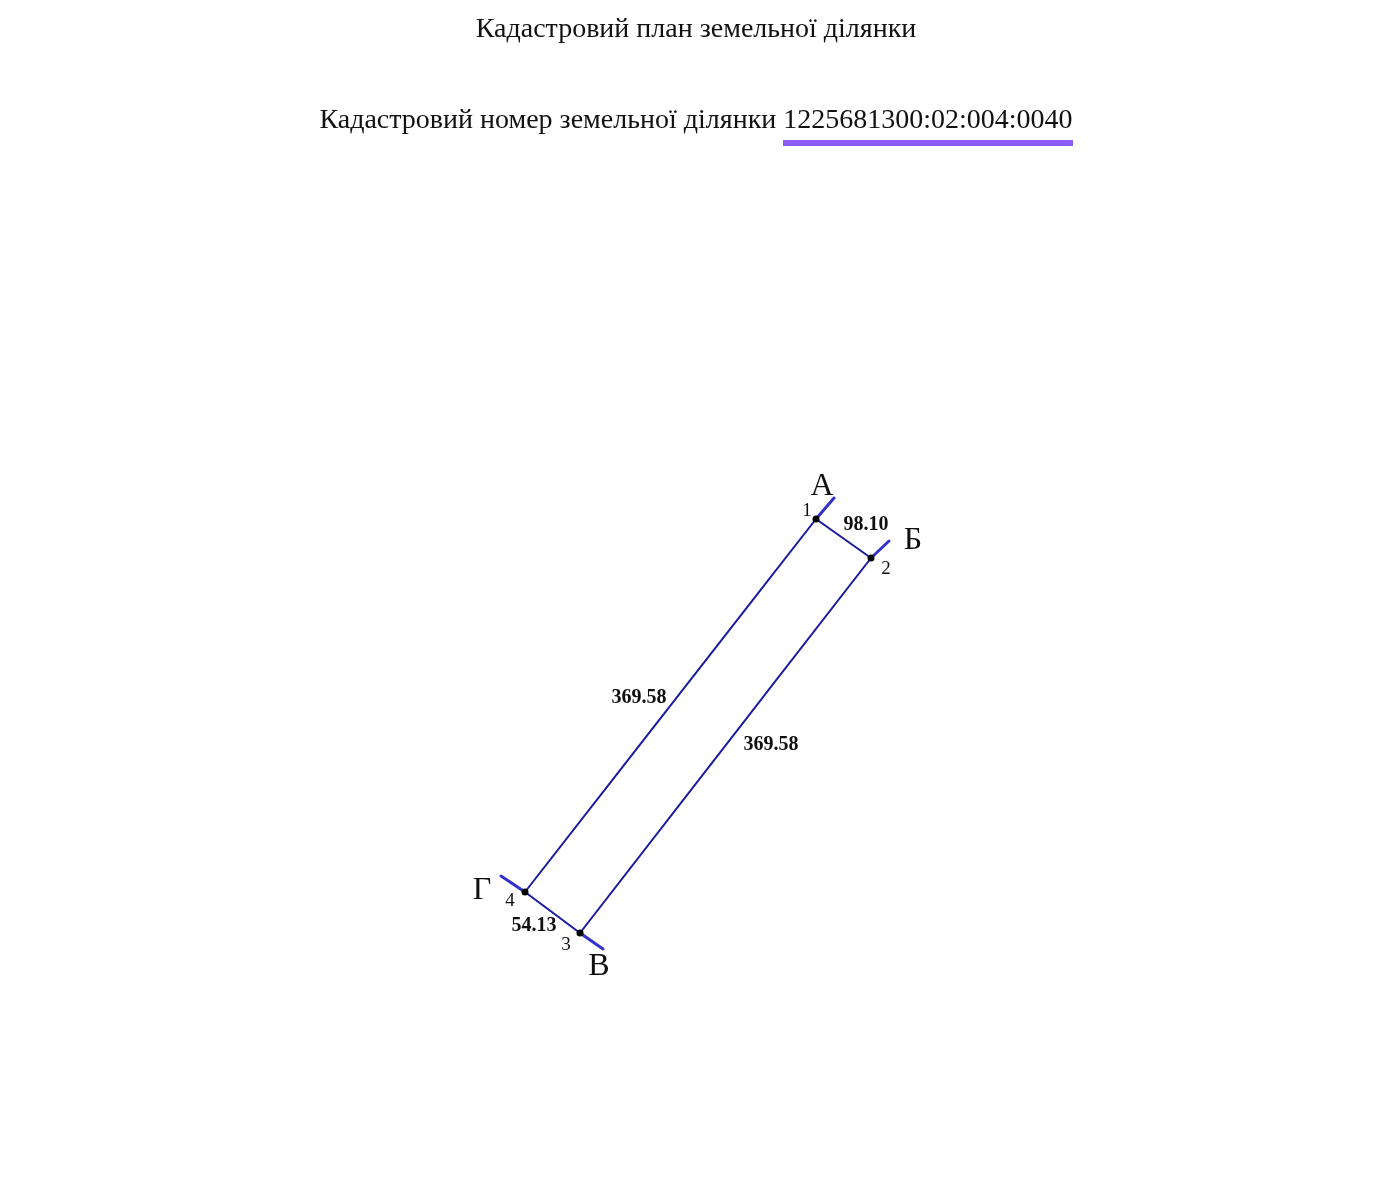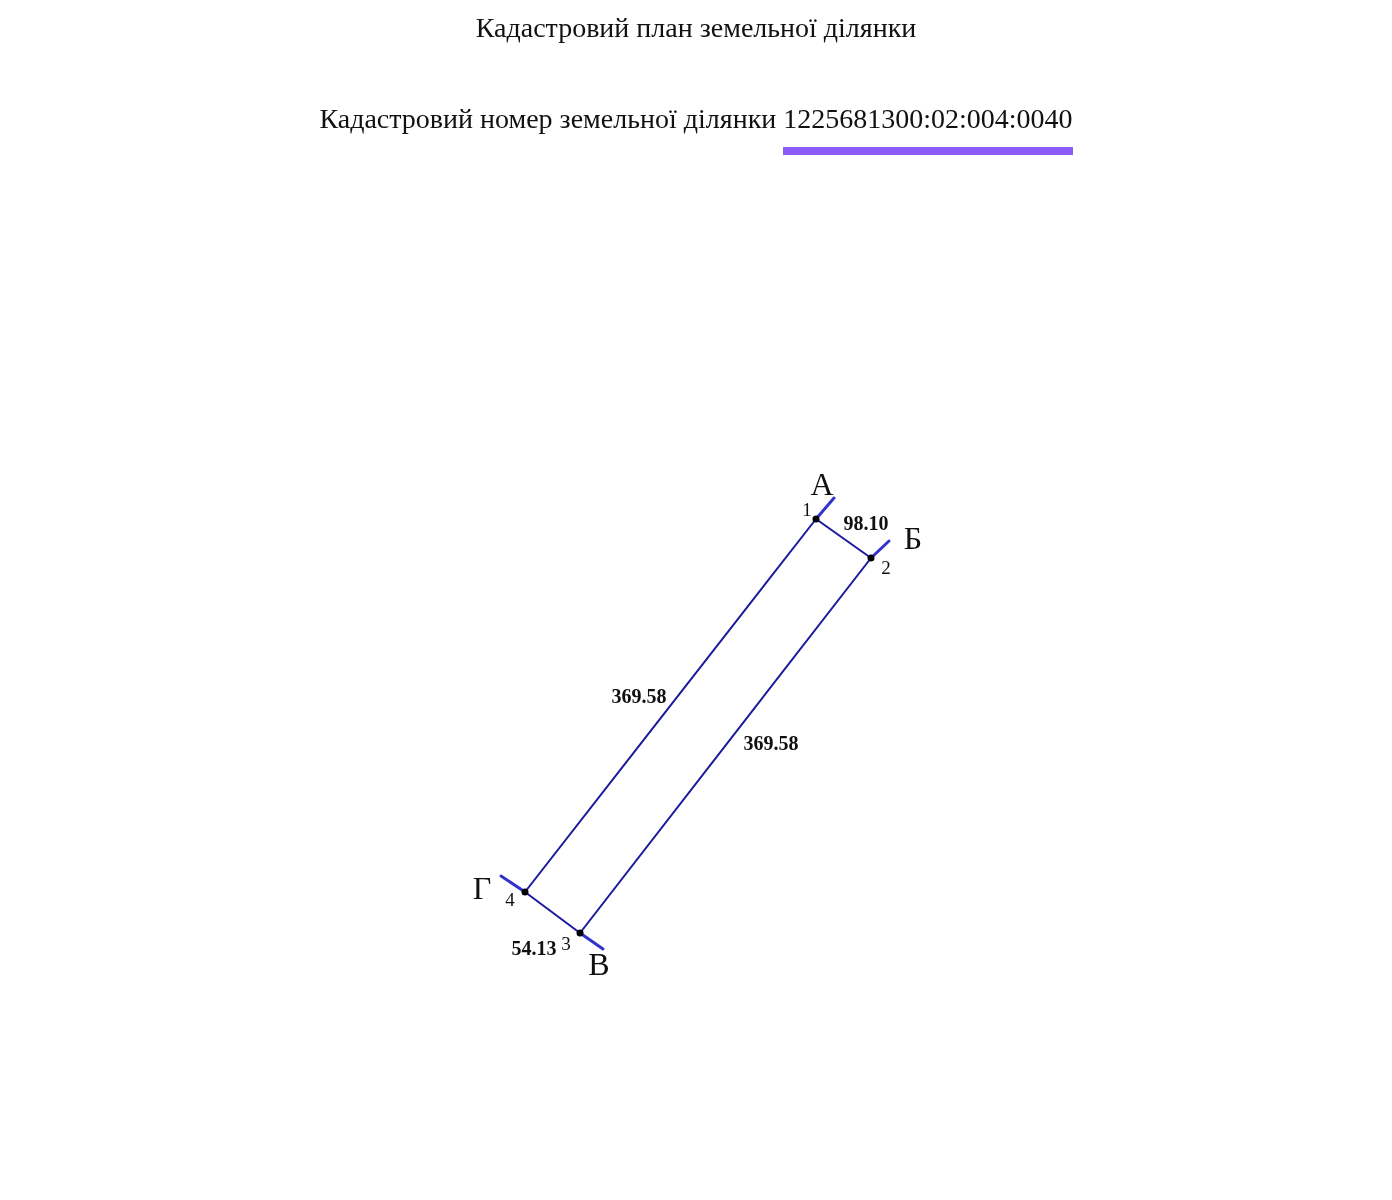--- a/index.html
+++ b/index.html
@@ -26,22 +26,22 @@
     position: absolute;
     top: 102px;
     left: 0;
     right: 0;
     text-align: center;
     font-size: 28px;
     line-height: 33px;
     white-space: nowrap;
   }
   .cad-number {
-    border-bottom: 8px solid #8b5cf6;
-    padding-bottom: 13px;
+    border-bottom: 6px solid #8b5cf6;
+    padding-bottom: 6px;
     text-align: right;
   }
   .plan-svg {
     position: absolute;
     left: 0;
     top: 0;
     width: 1392px;
     height: 1200px;
   }
   .lbl {
@@ -91,15 +91,15 @@
   <div class="lbl corner-letter" style="left:482px; top:888px;">Г</div>
 
   <div class="lbl point-number" style="left:807px; top:509px;">1</div>
   <div class="lbl point-number" style="left:886px; top:567px;">2</div>
   <div class="lbl point-number" style="left:566px; top:943px;">3</div>
   <div class="lbl point-number" style="left:510px; top:899px;">4</div>
 
   <div class="lbl side-length" style="left:866px; top:523px;">98.10</div>
   <div class="lbl side-length" style="left:639px; top:696px;">369.58</div>
   <div class="lbl side-length" style="left:771px; top:743px;">369.58</div>
-  <div class="lbl side-length" style="left:534px; top:948px;">54.13</div>
+  <div class="lbl side-length" style="left:534px; top:924px;">54.13</div>
 
 </div>
 
 </body></html>

